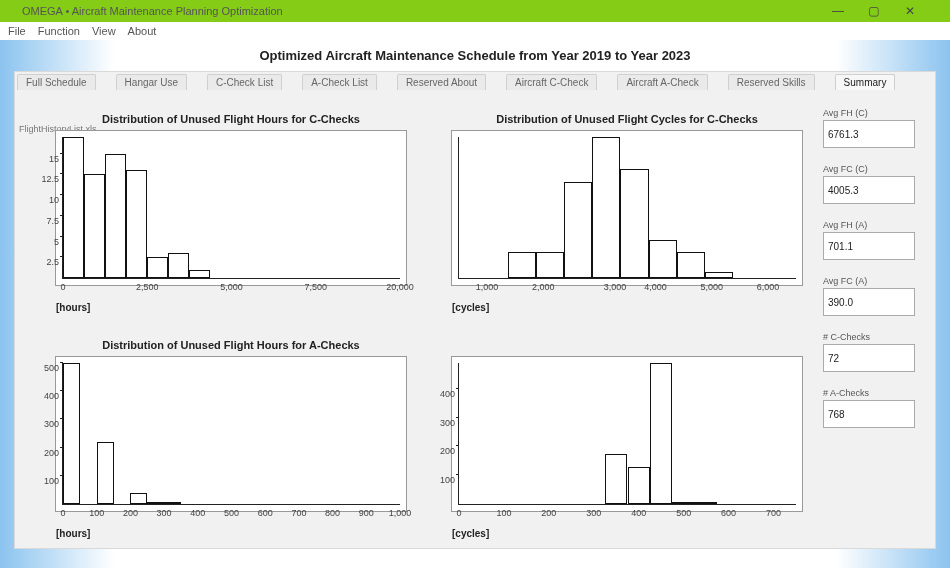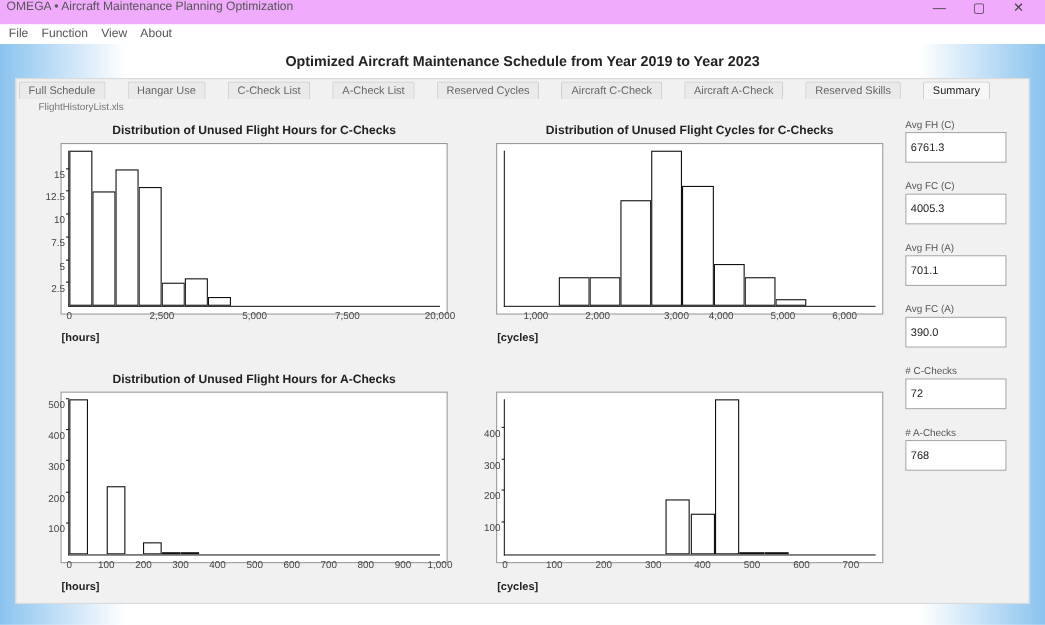--- a/index.html
+++ b/index.html
@@ -7,22 +7,23 @@
   font-family: "Segoe UI", Tahoma, sans-serif;
   font-size: 11px;
   background: #fff;
   width: 950px;
   height: 568px;
   overflow: hidden;
 }
 .titlebar {
   height: 22px;
   display: flex;
-  padding: 0 6px;
-  background: #f0abfc;
+  align-items: center;
+  padding: 0 22px;
+  background: #84cc16;
   color: #555;
   font-size: 11px;
 }
 .titlebar .spacer { flex: 1; }
 .titlebar .winbtn {
   width: 36px;
   text-align: center;
   font-size: 12px;
   color: #444;
 }
@@ -66,21 +67,22 @@
   background: #eaeaea;
   border: 1px solid #d0d0d0;
   border-bottom: none;
   color: #666;
   border-radius: 2px 2px 0 0;
 }
 .tab.active { background: #f7f7f7; color: #222; }
 .subcaption {
   font-size: 9px;
   color: #777;
-  padding: 2px 20px;
+  padding: 2px 4px;
+  margin-top: 32px;
 }
 .charts {
   position: absolute;
   top: 36px; left: 6px; right: 120px; bottom: 6px;
 }
 .chartbox {
   position: absolute;
   background: #fff;
   border: 1px solid #999;
 }
@@ -176,21 +178,21 @@
 
 <div class="workspace">
   <div class="page-title">Optimized Aircraft Maintenance Schedule from Year 2019 to Year 2023</div>
 
   <div class="panel">
     <div class="tabrow">
       <div class="tab">Full Schedule</div>
       <div class="tab">Hangar Use</div>
       <div class="tab">C-Check List</div>
       <div class="tab">A-Check List</div>
-      <div class="tab">Reserved Cycles</div>
+      <div class="tab">Reserved About</div>
       <div class="tab">Aircraft C-Check</div>
       <div class="tab">Aircraft A-Check</div>
       <div class="tab">Reserved Skills</div>
       <div class="tab active">Summary</div>
     </div>
     <div class="subcaption">FlightHistoryList.xls</div>
 
     <div class="charts">
 
       <div class="chartbox" id="box-fh_c" style="left:34px; top:22px; width:352px; height:156px;">

